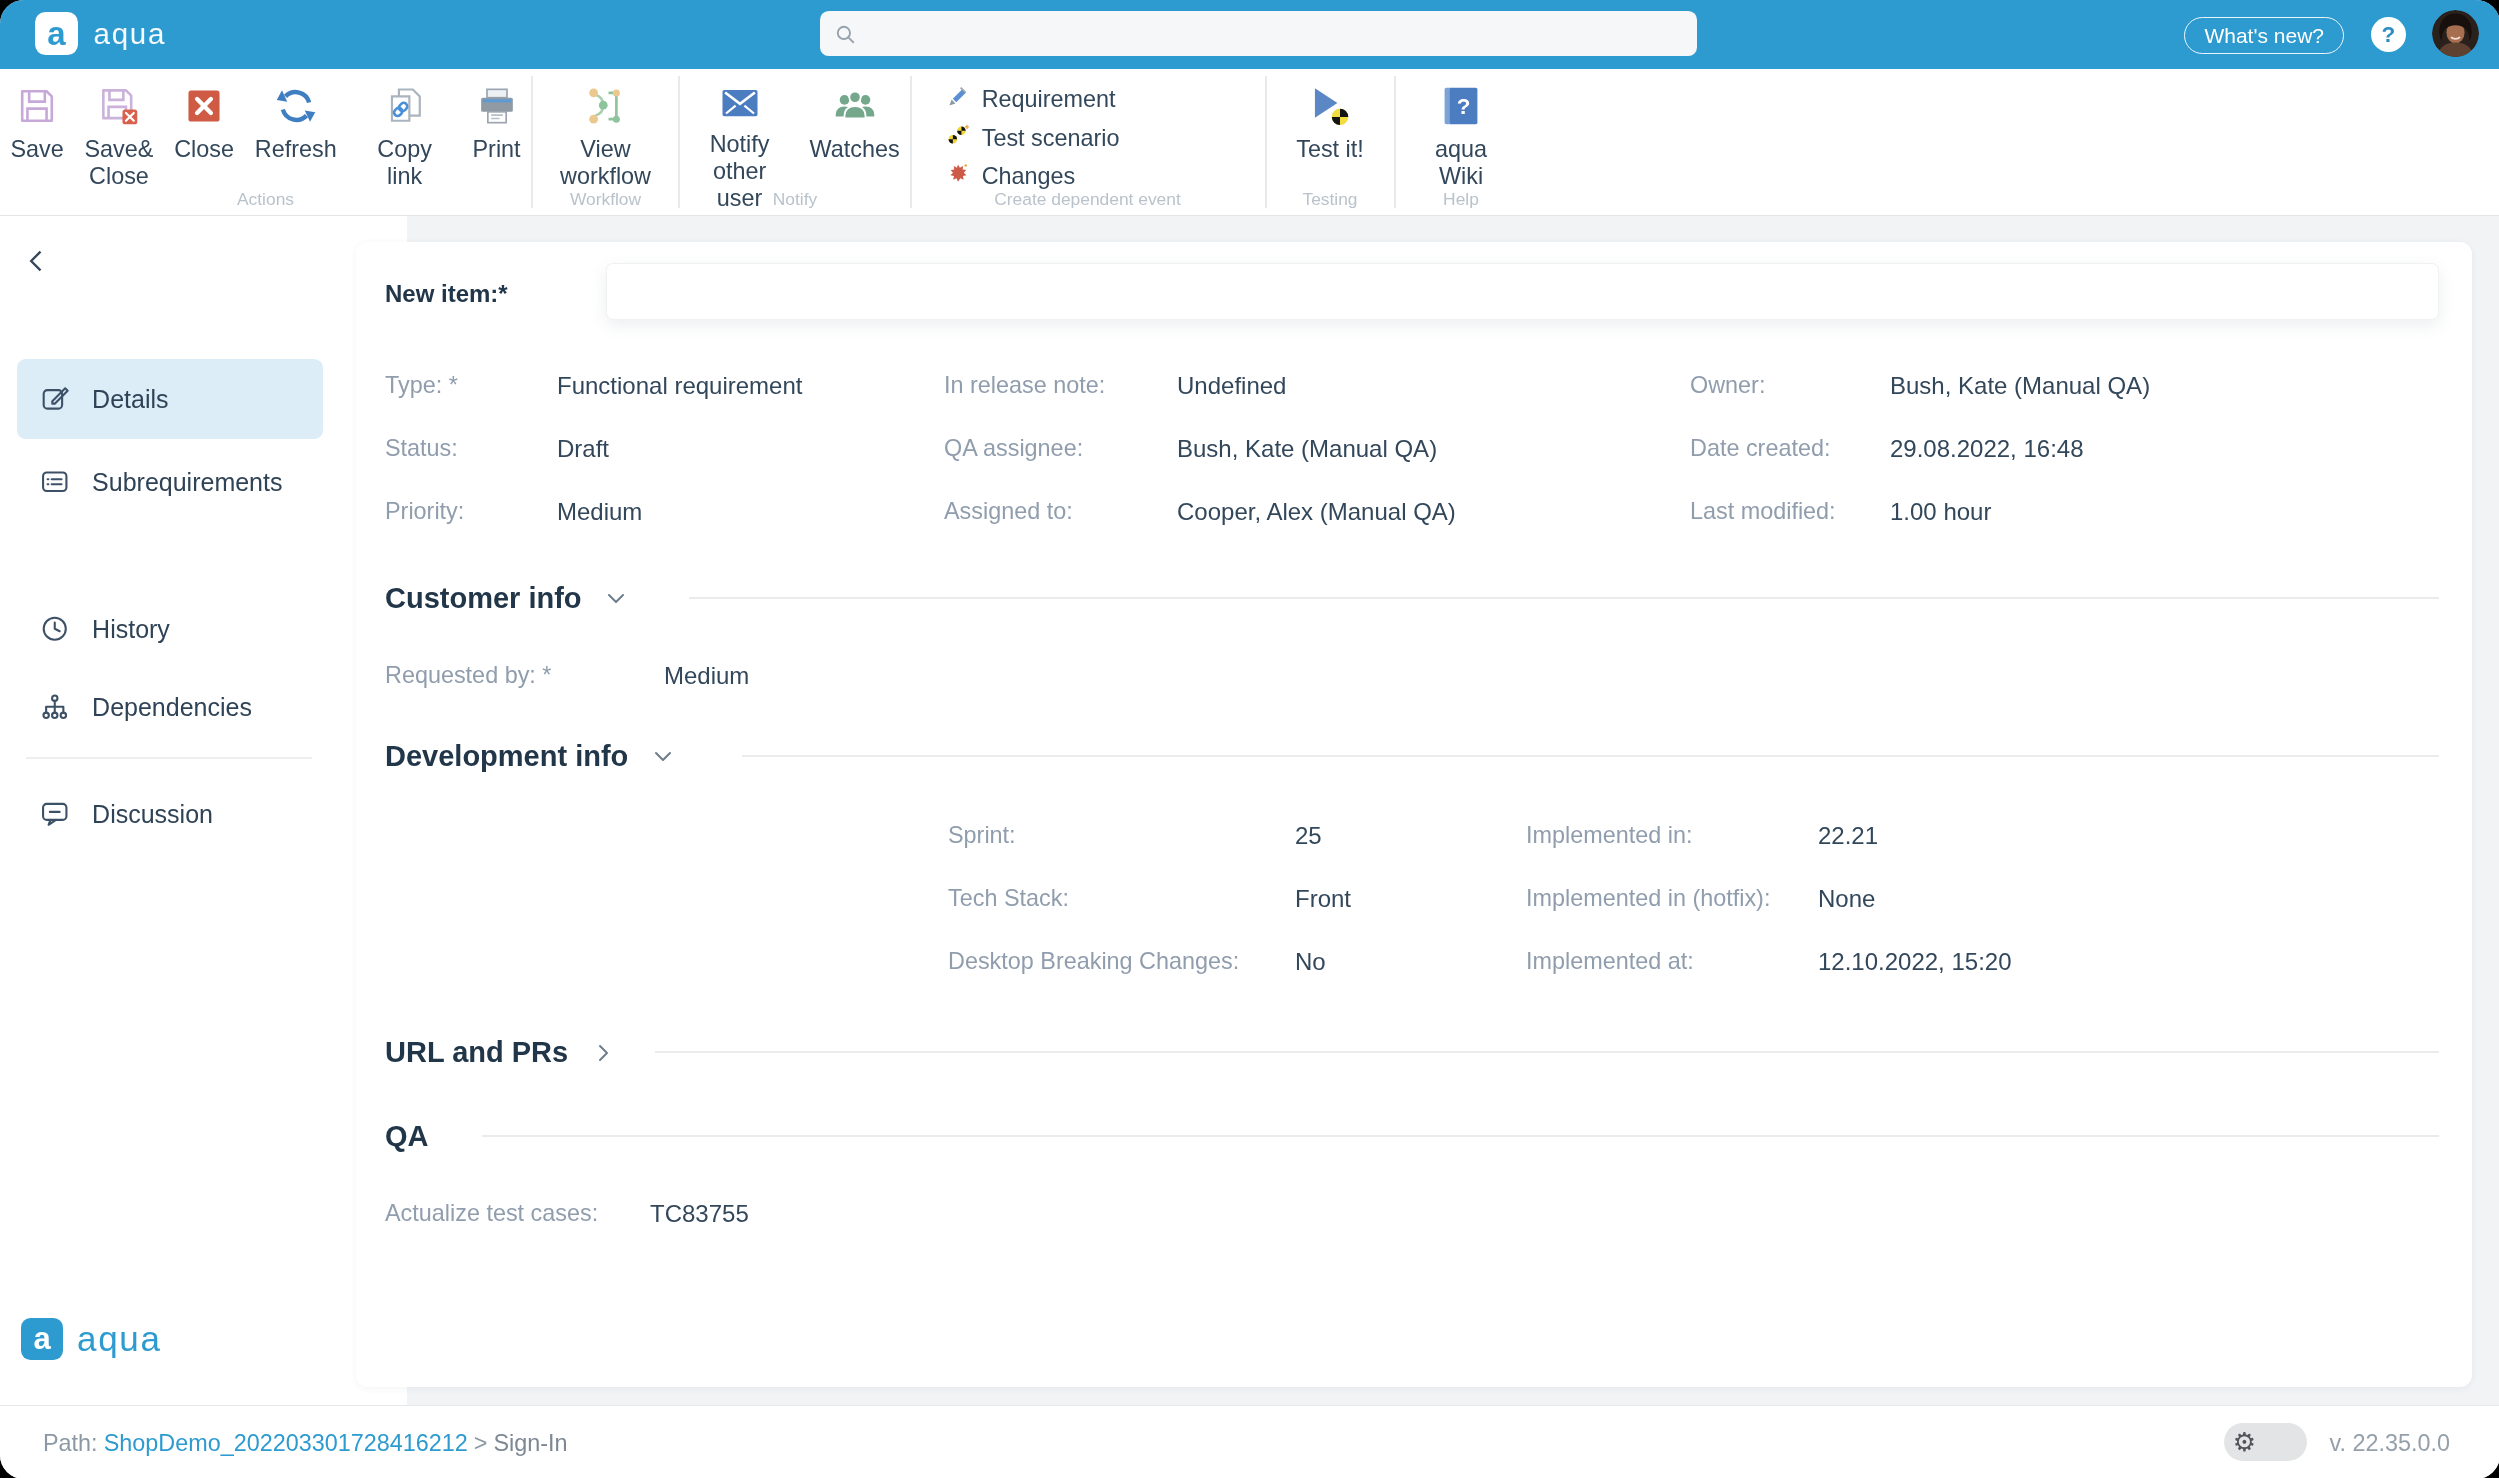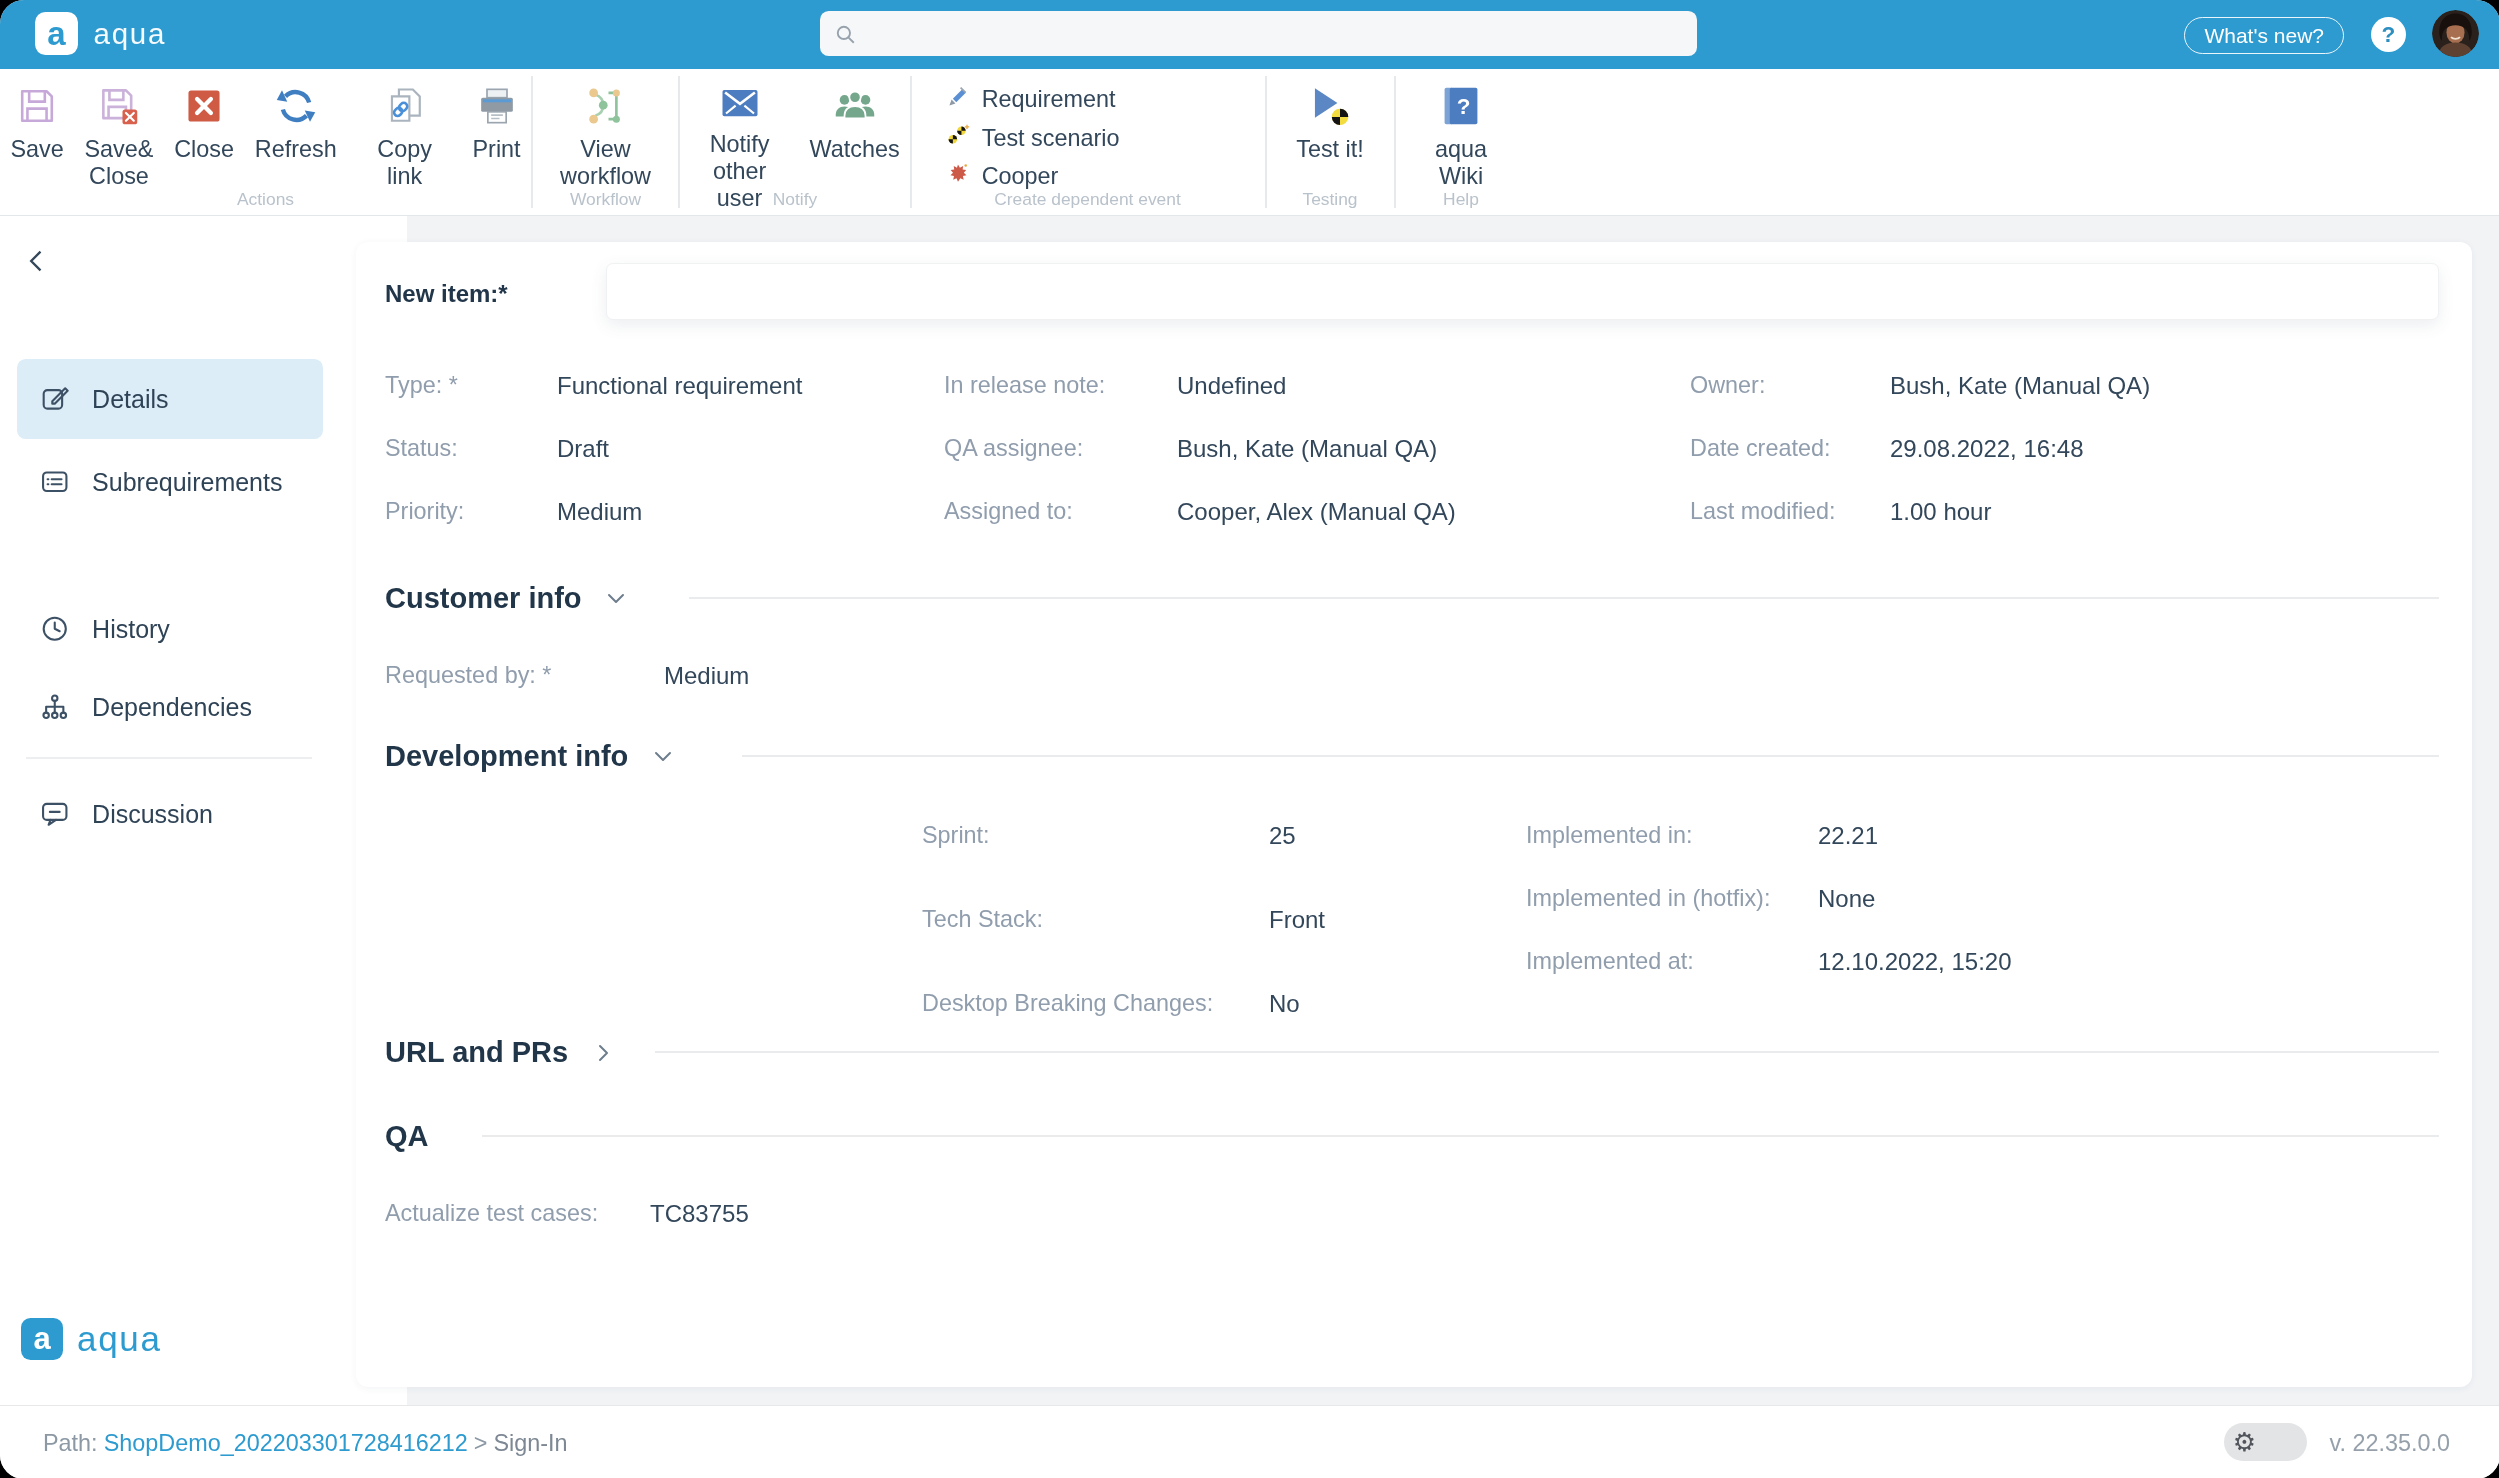--- a/index.html
+++ b/index.html
@@ -263,21 +263,21 @@
           </span>
           <span>Test scenario</span>
         </div>
         <div class="stack-item">
           <span>
             <svg width="24" height="24" viewBox="0 0 28 28">
               <path d="M14 3l2.2 3.8L20 4.6l-.6 4.2 4.2.6-2.8 3.2 3 2.8-4.1 1 .9 4.2-3.9-1.7L14 23l-1.7-4.1-3.9 1.7.9-4.2-4.1-1 3-2.8L5.4 9.4l4.2-.6L9 4.6l3.8 2.2z" fill="#cd5948"></path>
               <circle cx="23" cy="4" r="1.5" fill="#e9a83f"></circle>
               </svg>
           </span>
-          <span>Cooper</span>
+          <span>Changes</span>
         </div>
       </div>
       <div class="glabel">Create dependent event</div>
     </div>
     <div class="vsep" style="left:1265px;"></div>
 
     <div class="rgroup" style="left:1266px;width:128px;">
       <div class="rbtn">
         <span class="ric">
           <svg width="45" height="45" viewBox="0 0 52 52">
@@ -426,21 +426,21 @@
     </div>
 
     <div class="sec" style="top:498px;">
       <span class="sec-title">Development info</span>
       <svg class="chev" viewBox="0 0 24 24">
           <path d="M5 8l7 7 7-7"></path>
         </svg>
     </div>
     <div class="sec-line" style="left:386px;top:513px;width:1697px;"></div>
 
-    <div class="fcol" style="left:566px;top:580px;gap:21px;">
+    <div class="fcol" style="left:592px;top:580px;">
       <div class="frow">
         <span class="flabel" style="width:347px;">Sprint:</span>
         <span class="fvalue">25</span>
       </div>
       <div class="frow">
         <span class="flabel" style="width:347px;">Tech Stack:</span>
         <span class="fvalue">Front</span>
       </div>
       <div class="frow">
         <span class="flabel" style="width:347px;">Desktop Breaking Changes:</span>

